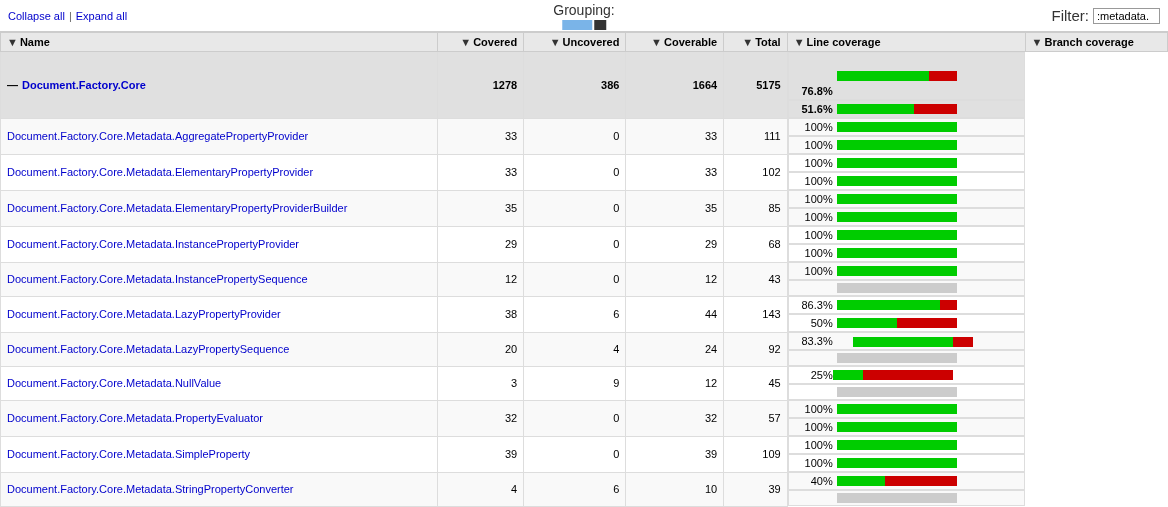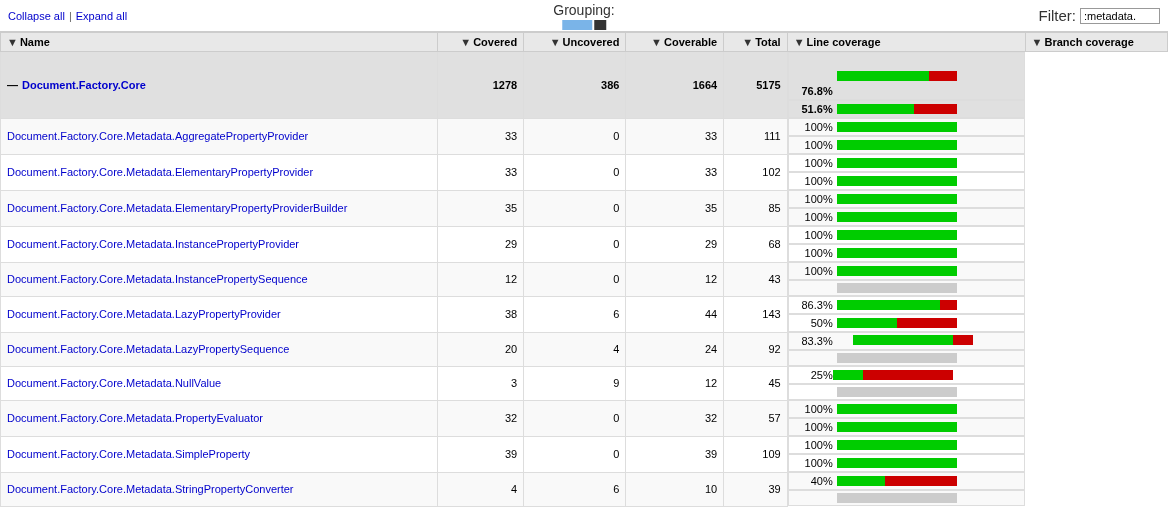--- a/index.html
+++ b/index.html
@@ -62,21 +62,21 @@
       gap: 4px;
     }
     .filter-label {
       font-size: 15px;
       color: #333;
     }
     .filter-input {
       border: 1px solid #999;
       padding: 1px 3px;
       font-size: 11px;
-      width: 80px;
+      width: 67px;
     }
 
     table {
       width: 100%;
       border-collapse: collapse;
       font-size: 11px;
     }
     th {
       background: #e8e8e8;
       border: 1px solid #ccc;
@@ -320,21 +320,21 @@
             <div class="bar-red" style="width: 50%;"></div>
           </div>
         </td>
       </tr>
       <tr>
         <td class="name-cell"><a class="name-link">Document.Factory.Core.Metadata.LazyPropertySequence</a></td>
         <td class="num-cell">20</td>
         <td class="num-cell">4</td>
         <td class="num-cell">24</td>
         <td class="num-cell">92</td>
-        <td class="bar-cell" style="display: flex; align-items: flex-start; gap: 20px;">
+        <td class="bar-cell" style="display: flex; align-items: flex-end; gap: 20px;">
           <span class="pct-cell" style="min-width: 38px;">83.3%</span>
           <div class="bar-container">
             <div class="bar-green" style="width: 83.3%;"></div>
             <div class="bar-red" style="width: 16.7%;"></div>
           </div>
         </td>
         <td class="bar-cell" style="display: flex; align-items: center; gap: 4px;">
           <span class="pct-cell" style="min-width: 38px;"></span>
           <div class="bar-container">
             <div class="bar-gray" style="width: 100%;"></div>

